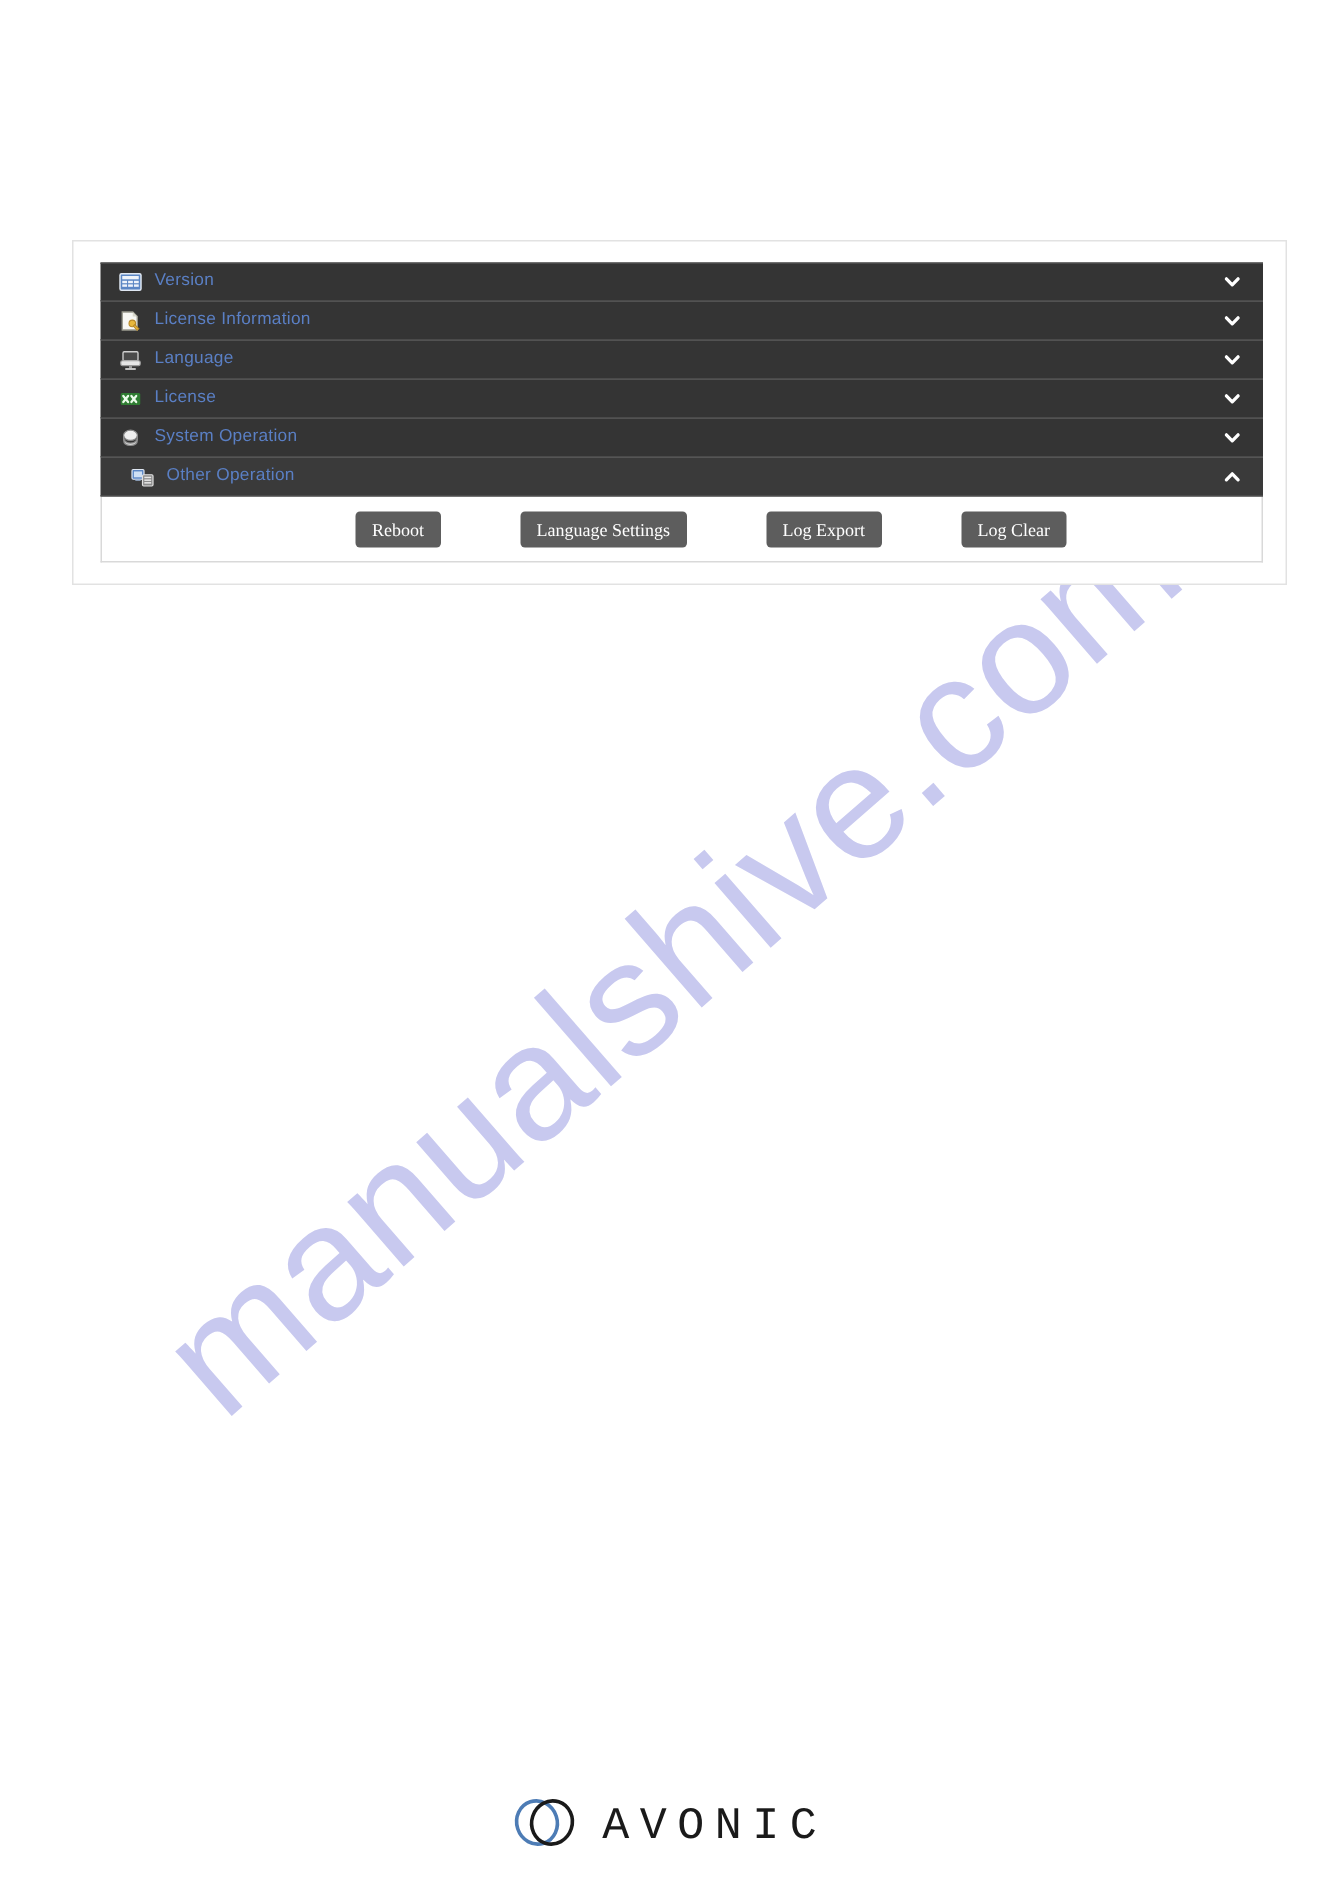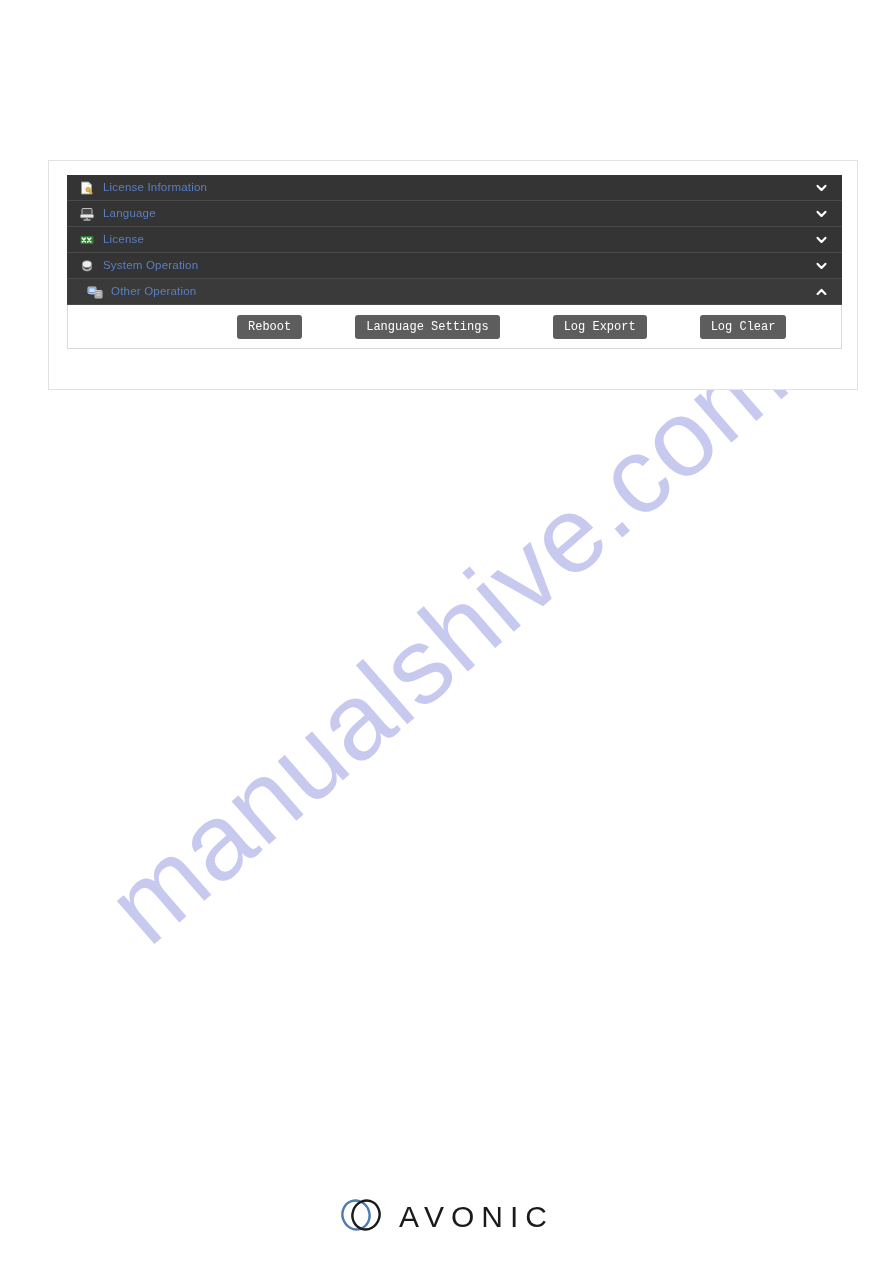--- a/index.html
+++ b/index.html
@@ -112,21 +112,21 @@
   .btn-row {
     display: flex;
     align-items: center;
     margin-left: 169px;
   }
 
   .btn {
     background: #5d5d5d;
     color: #ffffff;
     font-size: 12px;
-    font-family: Liberation Mono, monospace;
+    font-family: Liberation Serif, serif;
     border: none;
     border-radius: 3px;
     height: 24px;
     padding: 0 11px;
     margin-right: 53px;
     line-height: 24px;
     cursor: pointer;
     white-space: nowrap;
   }
   .btn:last-child { margin-right: 0; }
@@ -137,36 +137,56 @@
     left: 0;
     right: 0;
     top: 1196px;
     display: flex;
     align-items: center;
     justify-content: center;
     z-index: 10;
   }
   .logo-mark { display: block; margin-right: 14px; }
   .logo-word {
-    font-family: Liberation Sans, sans-serif;
+    font-family: Liberation Mono, monospace;
     font-size: 30px;
     font-weight: 400;
     letter-spacing: 7px;
     color: #1a1a1a;
     line-height: 1;
   }
 </style>
 </head>
 <body>
 
 <div class="watermark">manualshive.com</div>
 
 <div class="card">
   <div class="accordion">
 
+    <div class="panel-head first">
+      <span class="panel-icon">
+        <svg width="16" height="14" viewBox="0 0 16 14">
+          <rect x="1" y="1.5" width="14" height="11" rx="1" fill="#5b86c4" stroke="#dfe7f2" stroke-width="1"></rect>
+          <rect x="2.5" y="3" width="11" height="2.2" fill="#eef3fa"></rect>
+          <rect x="2.5" y="6.2" width="3.2" height="1.6" fill="#eef3fa"></rect>
+          <rect x="6.4" y="6.2" width="3.2" height="1.6" fill="#eef3fa"></rect>
+          <rect x="10.3" y="6.2" width="3.2" height="1.6" fill="#eef3fa"></rect>
+          <rect x="2.5" y="8.6" width="3.2" height="1.6" fill="#eef3fa"></rect>
+          <rect x="6.4" y="8.6" width="3.2" height="1.6" fill="#eef3fa"></rect>
+          <rect x="10.3" y="8.6" width="3.2" height="1.6" fill="#eef3fa"></rect>
+        </svg>
+      </span>
+      <span class="panel-label">Version</span>
+      <span class="chev">
+        <svg width="13" height="13" viewBox="0 0 13 13">
+          <path d="M2.6 4.4 L6.5 8.4 L10.4 4.4" fill="none" stroke="#ffffff" stroke-width="2.2" stroke-linecap="round" stroke-linejoin="round"></path>
+        </svg>
+      </span>
+    </div>
 
     <div class="panel-head">
       <span class="panel-icon">
         <svg width="16" height="14" viewBox="0 0 16 14">
           <path d="M2.5 1 H9.5 L12.5 4 V13 H2.5 Z" fill="#f7f7f3" stroke="#9a9a8e" stroke-width="0.9"></path>
           <path d="M9.5 1 V4 H12.5 Z" fill="#d8d8cc"></path>
           <circle cx="9.2" cy="8.6" r="2.2" fill="#e8b83c" stroke="#b8892a" stroke-width="0.7"></circle>
           <path d="M10.8 9.4 L13.6 12.2 L12.4 13.2 L9.9 10.4 Z" fill="#e8b83c" stroke="#b8892a" stroke-width="0.7"></path>
         </svg>
       </span>

